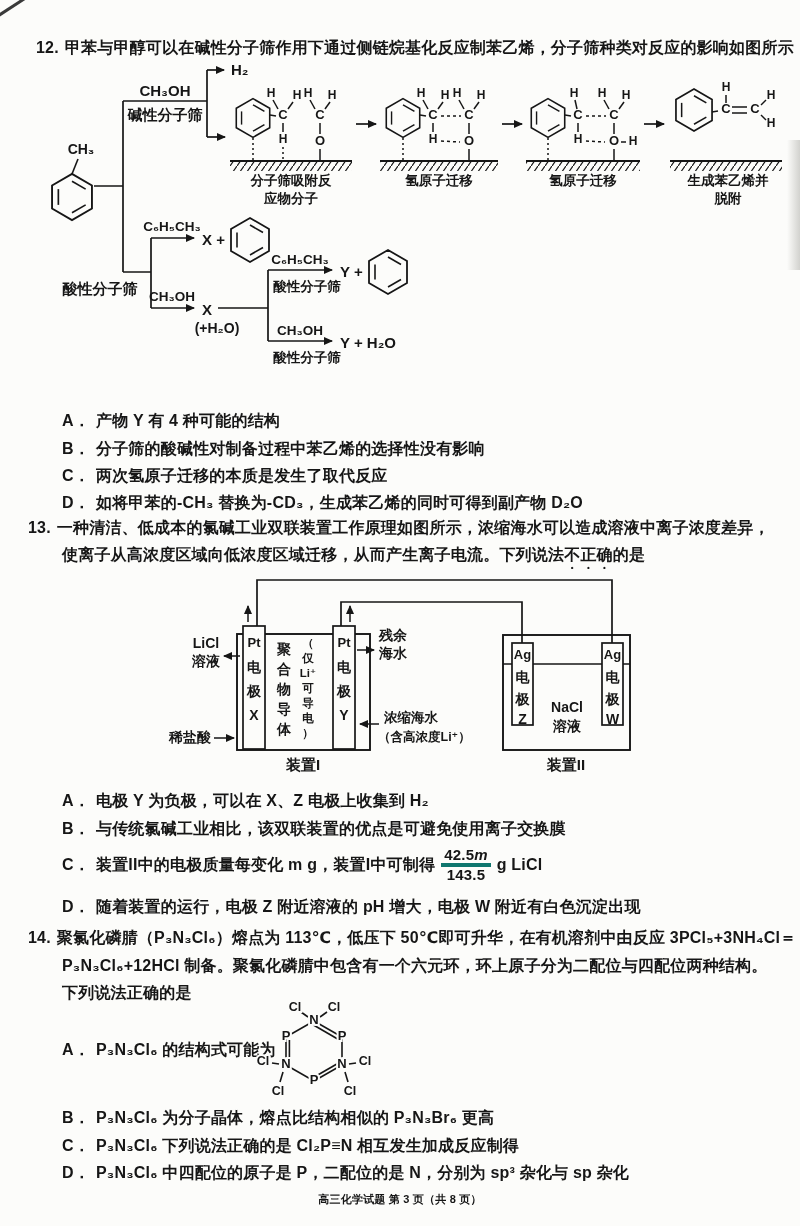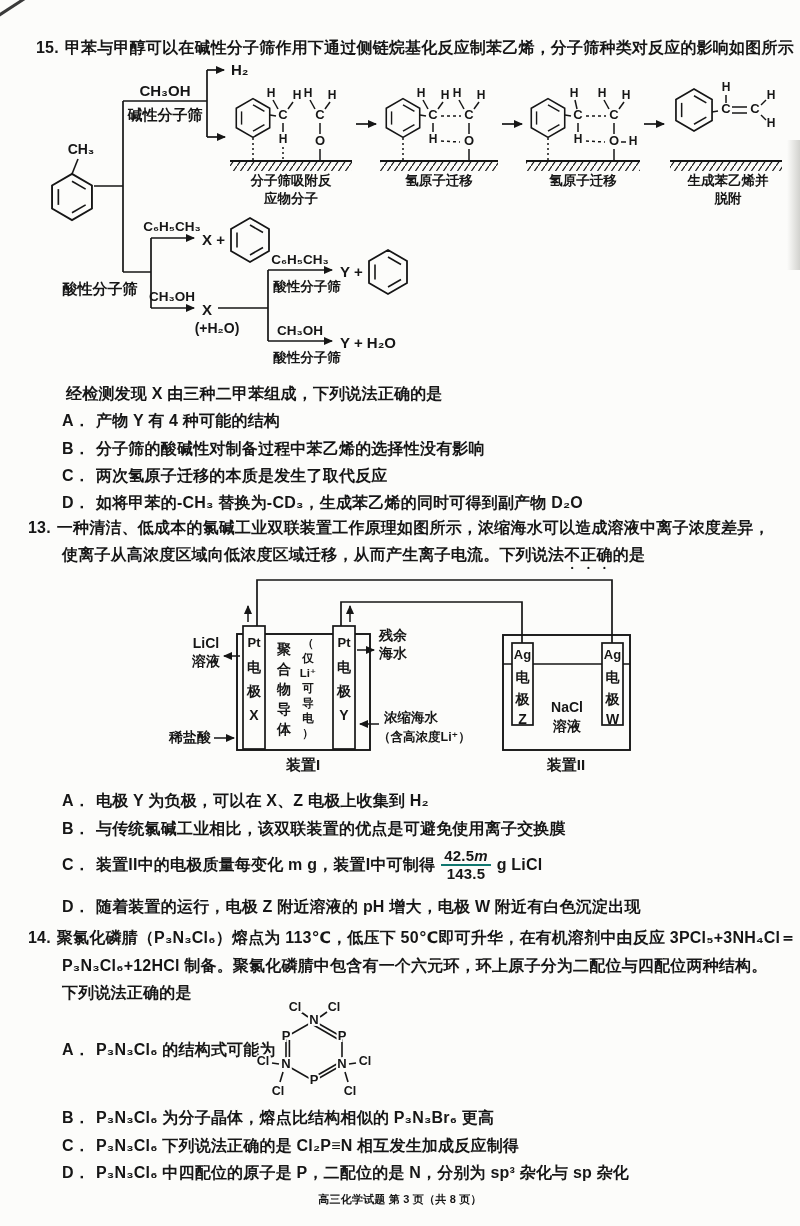--- a/index.html
+++ b/index.html
@@ -11,34 +11,34 @@
   svg text{font-family:"Liberation Sans","DejaVu Sans",sans-serif;font-weight:700;fill:#161616;}
   .atom{text-anchor:middle;dominant-baseline:middle;}
   .lab{text-anchor:middle;}
   .st{text-anchor:start;}
   .dash{stroke-dasharray:3,3;}
   .dot{stroke-dasharray:2,3;}
   .emph{-webkit-text-emphasis:filled dot #161616;text-emphasis:filled dot #161616;
         -webkit-text-emphasis-position:under right;text-emphasis-position:under right;text-align:center;}
   .optC{display:flex;align-items:center;}
   .frac{display:inline-flex;flex-direction:column;align-items:center;line-height:1.1;font-size:15px;margin:0 6px;}
-  .frac .fnum{display:flex;border-bottom:2px solid #0f766e;padding:0 3px;}
+  .frac .fnum{display:flex;border-bottom:4px solid #0f766e;padding:0 3px;}
   .it{font-style:italic;}
   .artifact{position:absolute;pointer-events:none;}
 </style>
 </head>
 <body>
 
 <div id="page">
 
   <div class="artifact" style="top:4px;left:-8px;width:44px;height:3px;background:#3a3a3a;transform:rotate(-33deg);"></div>
   <div class="artifact" style="top:140px;right:0;width:13px;height:130px;background:linear-gradient(to left,#c7c7c3,rgba(255,255,255,0));opacity:.8;"></div>
 
   <div class="tl" style="left:36px;top:38px;">
-    <span class="lbl">15.</span><span>甲苯与甲醇可以在碱性分子筛作用下通过侧链烷基化反应制苯乙烯，分子筛种类对反应的影响如图所示：</span>
+    <span class="lbl">12.</span><span>甲苯与甲醇可以在碱性分子筛作用下通过侧链烷基化反应制苯乙烯，分子筛种类对反应的影响如图所示：</span>
   </div>
 
   <svg style="left:20px;top:56px;" width="760" height="330" viewBox="0 0 760 330">
     <defs>
       <marker id="arr" markerWidth="9" markerHeight="8" refX="8" refY="4" orient="auto" markerUnits="userSpaceOnUse">
         <path d="M0,0 L9,4 L0,8 z" fill="#161616"></path>
       </marker>
       <pattern id="ht" width="7" height="10" patternUnits="userSpaceOnUse">
         <line x1="7" y1="0" x2="0" y2="10" stroke="#161616" stroke-width="1.2"></line>
       </pattern>
@@ -186,21 +186,20 @@
       <text class="atom" x="706" y="32" font-size="12">H</text>
       <text class="atom" x="706" y="54" font-size="13">C</text>
       <text class="atom" x="735" y="54" font-size="13">C</text>
       <text class="atom" x="751" y="40" font-size="12">H</text>
       <text class="atom" x="751" y="68" font-size="12">H</text>
       <text class="lab" x="708" y="129" font-size="13.5">生成苯乙烯并</text>
       <text class="lab" x="708" y="147" font-size="13.5">脱附</text>
     </g>
   </svg>
 
-  <div class="tl" style="left:66px;top:384px;">经检测发现 X 由三种二甲苯组成，下列说法正确的是</div>
   <div class="tl" style="left:62px;top:411px;"><span class="lbl">A．</span><span>产物 Y 有 4 种可能的结构</span></div>
   <div class="tl" style="left:62px;top:439px;"><span class="lbl">B．</span><span>分子筛的酸碱性对制备过程中苯乙烯的选择性没有影响</span></div>
   <div class="tl" style="left:62px;top:466px;"><span class="lbl">C．</span><span>两次氢原子迁移的本质是发生了取代反应</span></div>
   <div class="tl" style="left:62px;top:493px;"><span class="lbl">D．</span><span>如将甲苯的-CH₃ 替换为-CD₃，生成苯乙烯的同时可得到副产物 D₂O</span></div>
 
   <div class="tl" style="left:28px;top:518px;">
     <span class="lbl">13.</span><span>一种清洁、低成本的氯碱工业双联装置工作原理如图所示，浓缩海水可以造成溶液中离子浓度差异，</span>
   </div>
   <div class="tl" style="left:62px;top:545px;">
     <span>使离子从高浓度区域向低浓度区域迁移，从而产生离子电流。下列说法</span><span class="emph">不正确</span><span>的是</span>

